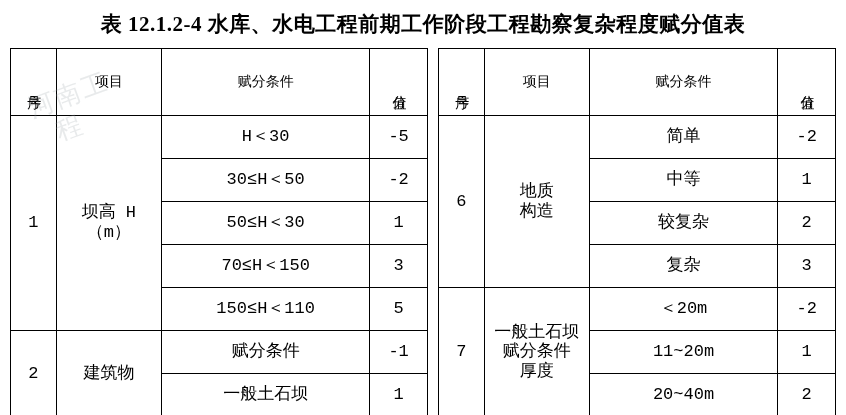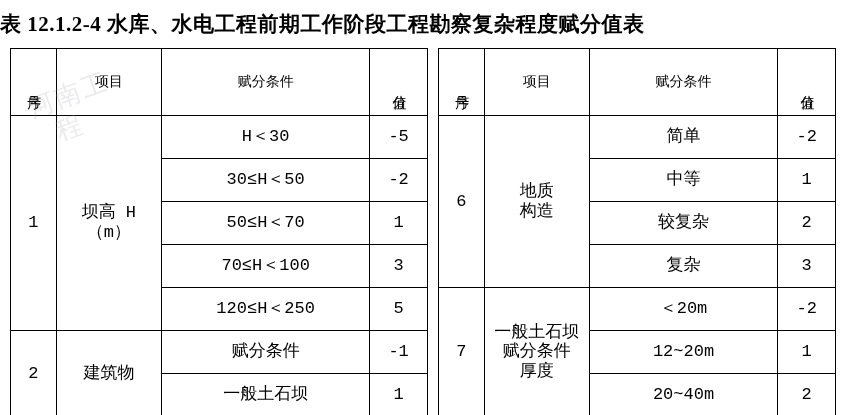--- a/index.html
+++ b/index.html
@@ -15,21 +15,21 @@
     overflow: hidden;
     position: relative;
   }
   .page {
     width: 846px;
     height: 415px;
     position: relative;
     box-sizing: border-box;
   }
   .title {
-    text-align: left;
+    text-align: center;
     font-family: "Liberation Serif", "DejaVu Serif", serif;
     font-weight: bold;
     font-size: 21px;
     letter-spacing: 0.5px;
     padding-top: 10px;
     padding-bottom: 10px;
     white-space: nowrap;
   }
   .tables-wrap {
     display: flex;
@@ -136,29 +136,29 @@
             <div>（m）</div>
           </td>
           <td>H＜30</td>
           <td>-5</td>
         </tr>
         <tr class="row">
           <td>30≤H＜50</td>
           <td>-2</td>
         </tr>
         <tr class="row">
-          <td>50≤H＜70</td>
-          <td>1</td>
-        </tr>
-        <tr class="row">
-          <td>70≤H＜100</td>
+          <td>50≤H＜30</td>
+          <td>1</td>
+        </tr>
+        <tr class="row">
+          <td>70≤H＜150</td>
           <td>3</td>
         </tr>
         <tr class="row">
-          <td>120≤H＜250</td>
+          <td>150≤H＜110</td>
           <td>5</td>
         </tr>
 
         <tr class="row">
           <td rowspan="2">2</td>
           <td rowspan="2">建筑物</td>
           <td>赋分条件</td>
           <td>-1</td>
         </tr>
         <tr class="row">
@@ -209,21 +209,21 @@
           <td rowspan="3">7</td>
           <td rowspan="3" class="cell-multiline">
             <div>一般土石坝</div>
             <div>赋分条件</div>
             <div>厚度</div>
           </td>
           <td>＜20m</td>
           <td>-2</td>
         </tr>
         <tr class="row">
-          <td>12~20m</td>
+          <td>11~20m</td>
           <td>1</td>
         </tr>
         <tr class="row">
           <td>20~40m</td>
           <td>2</td>
         </tr>
       </tbody>
     </table>
 
   </div>

